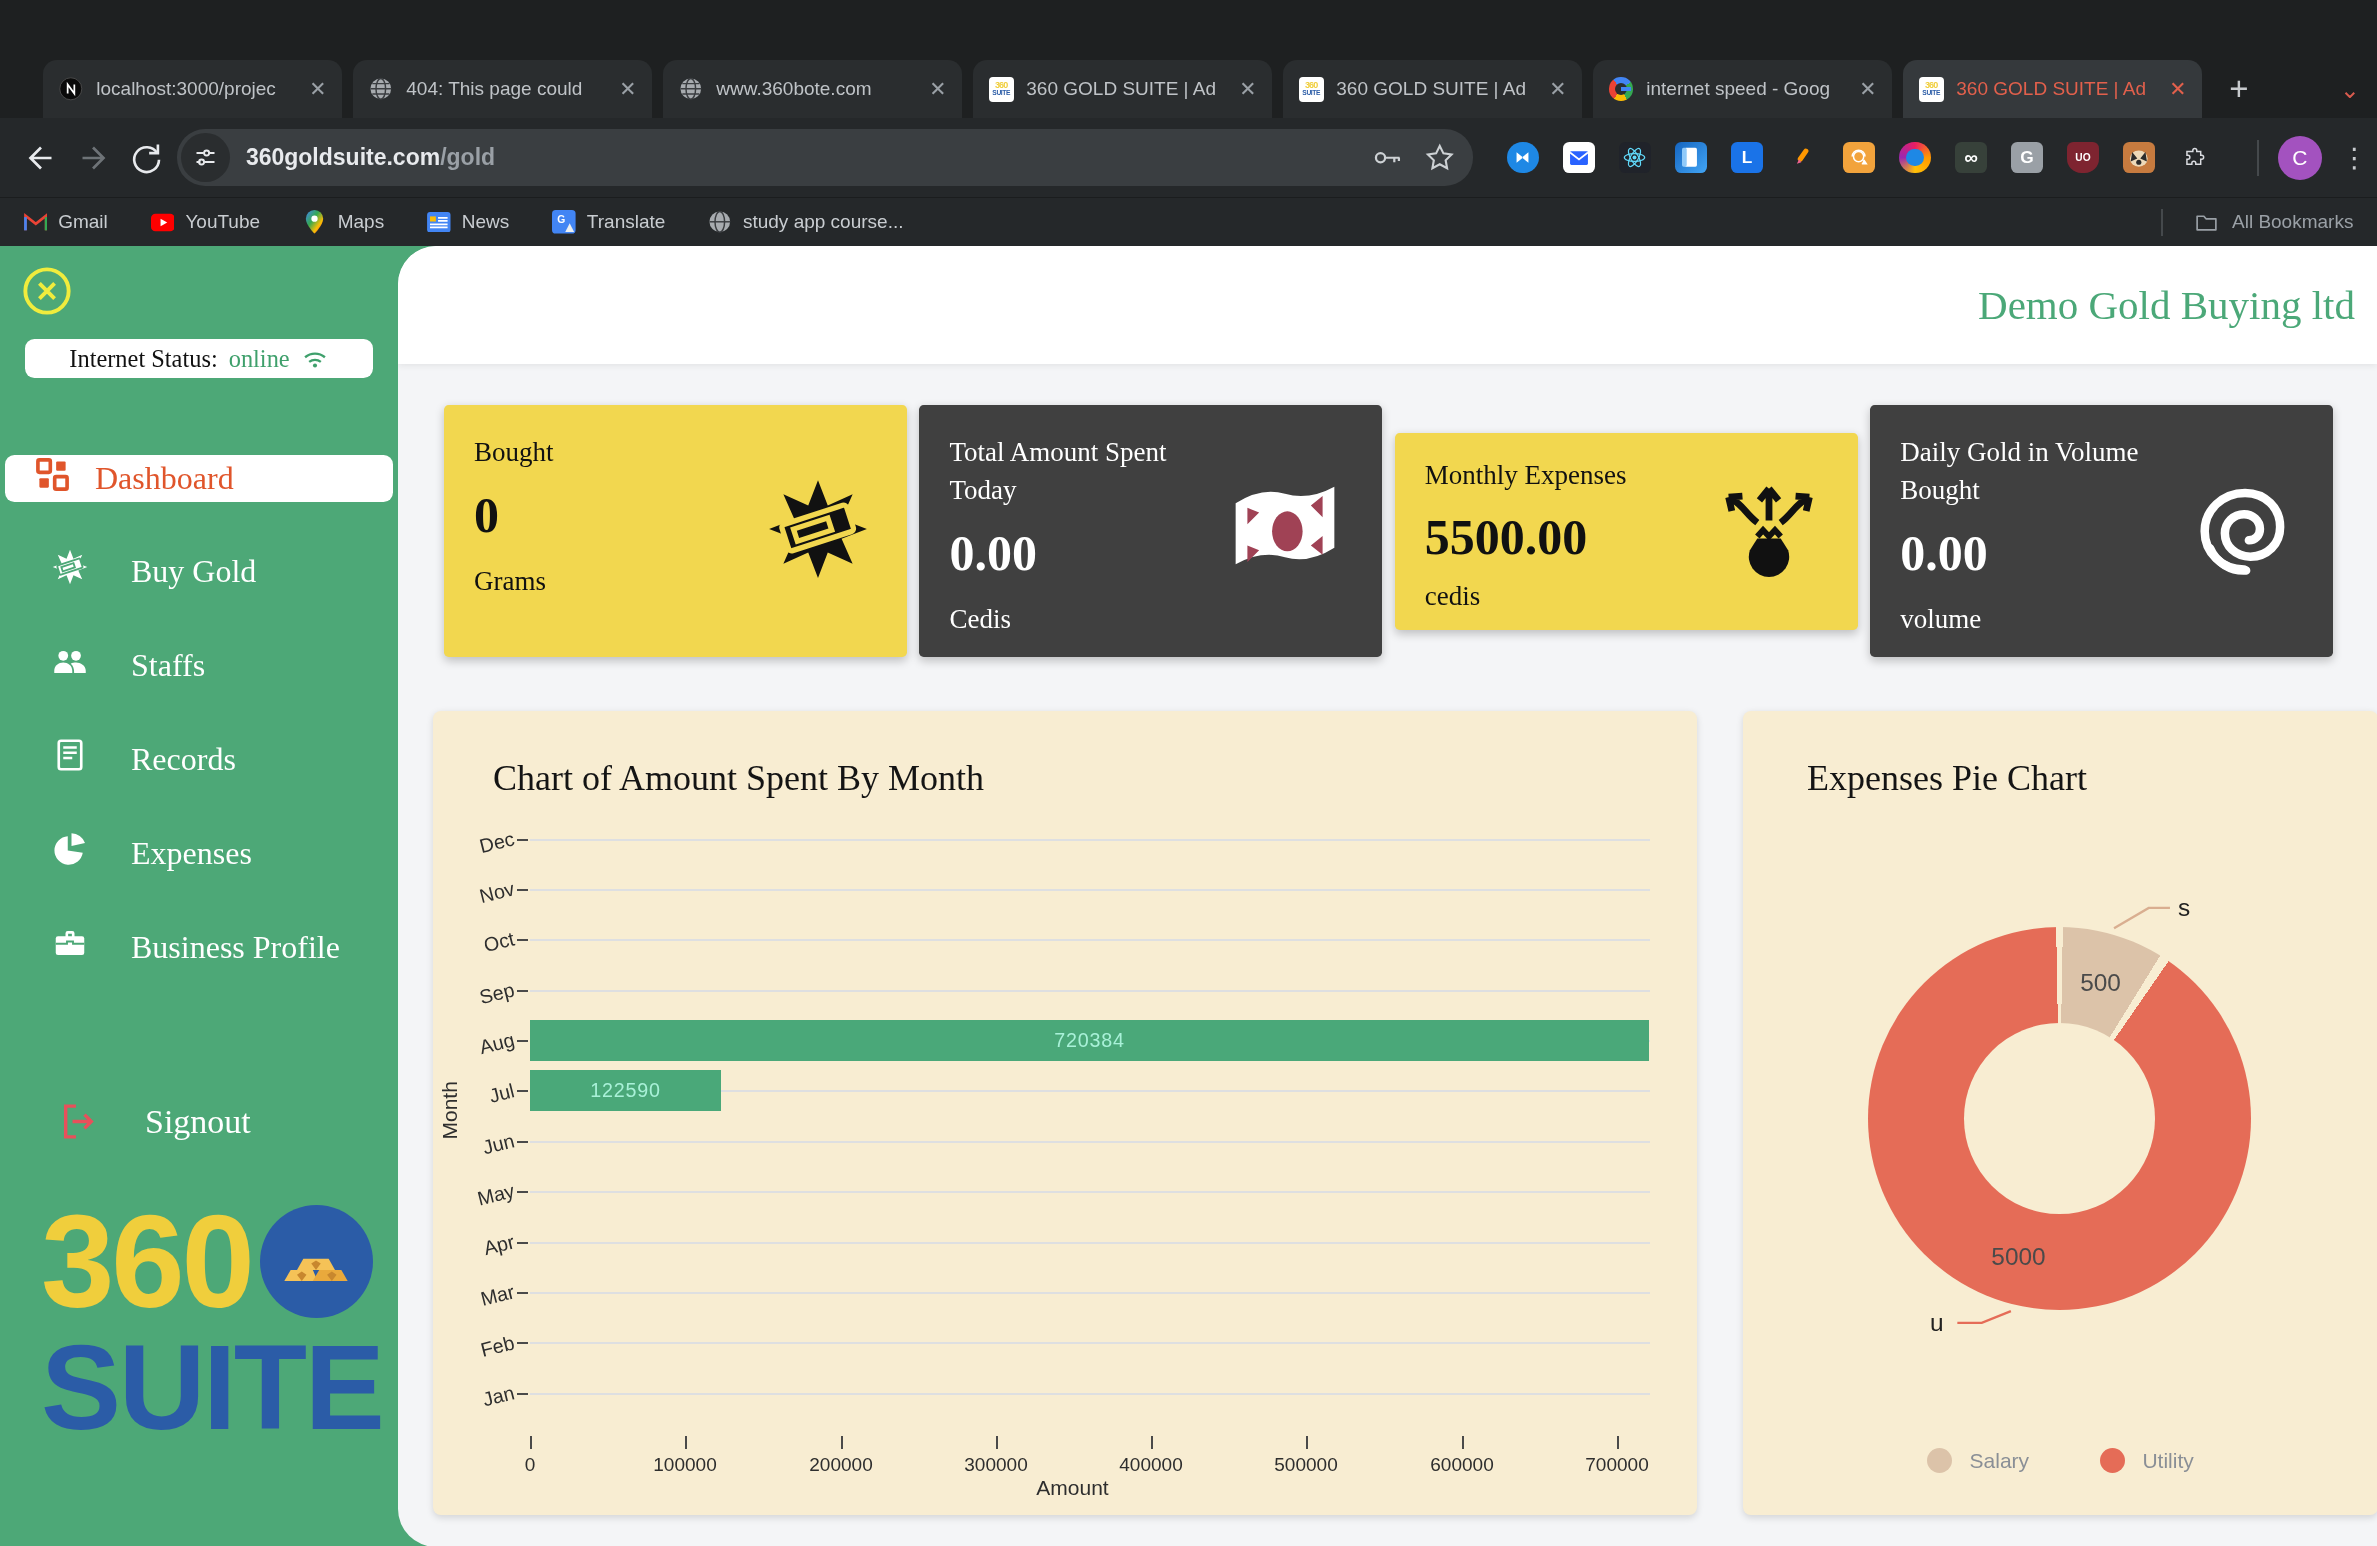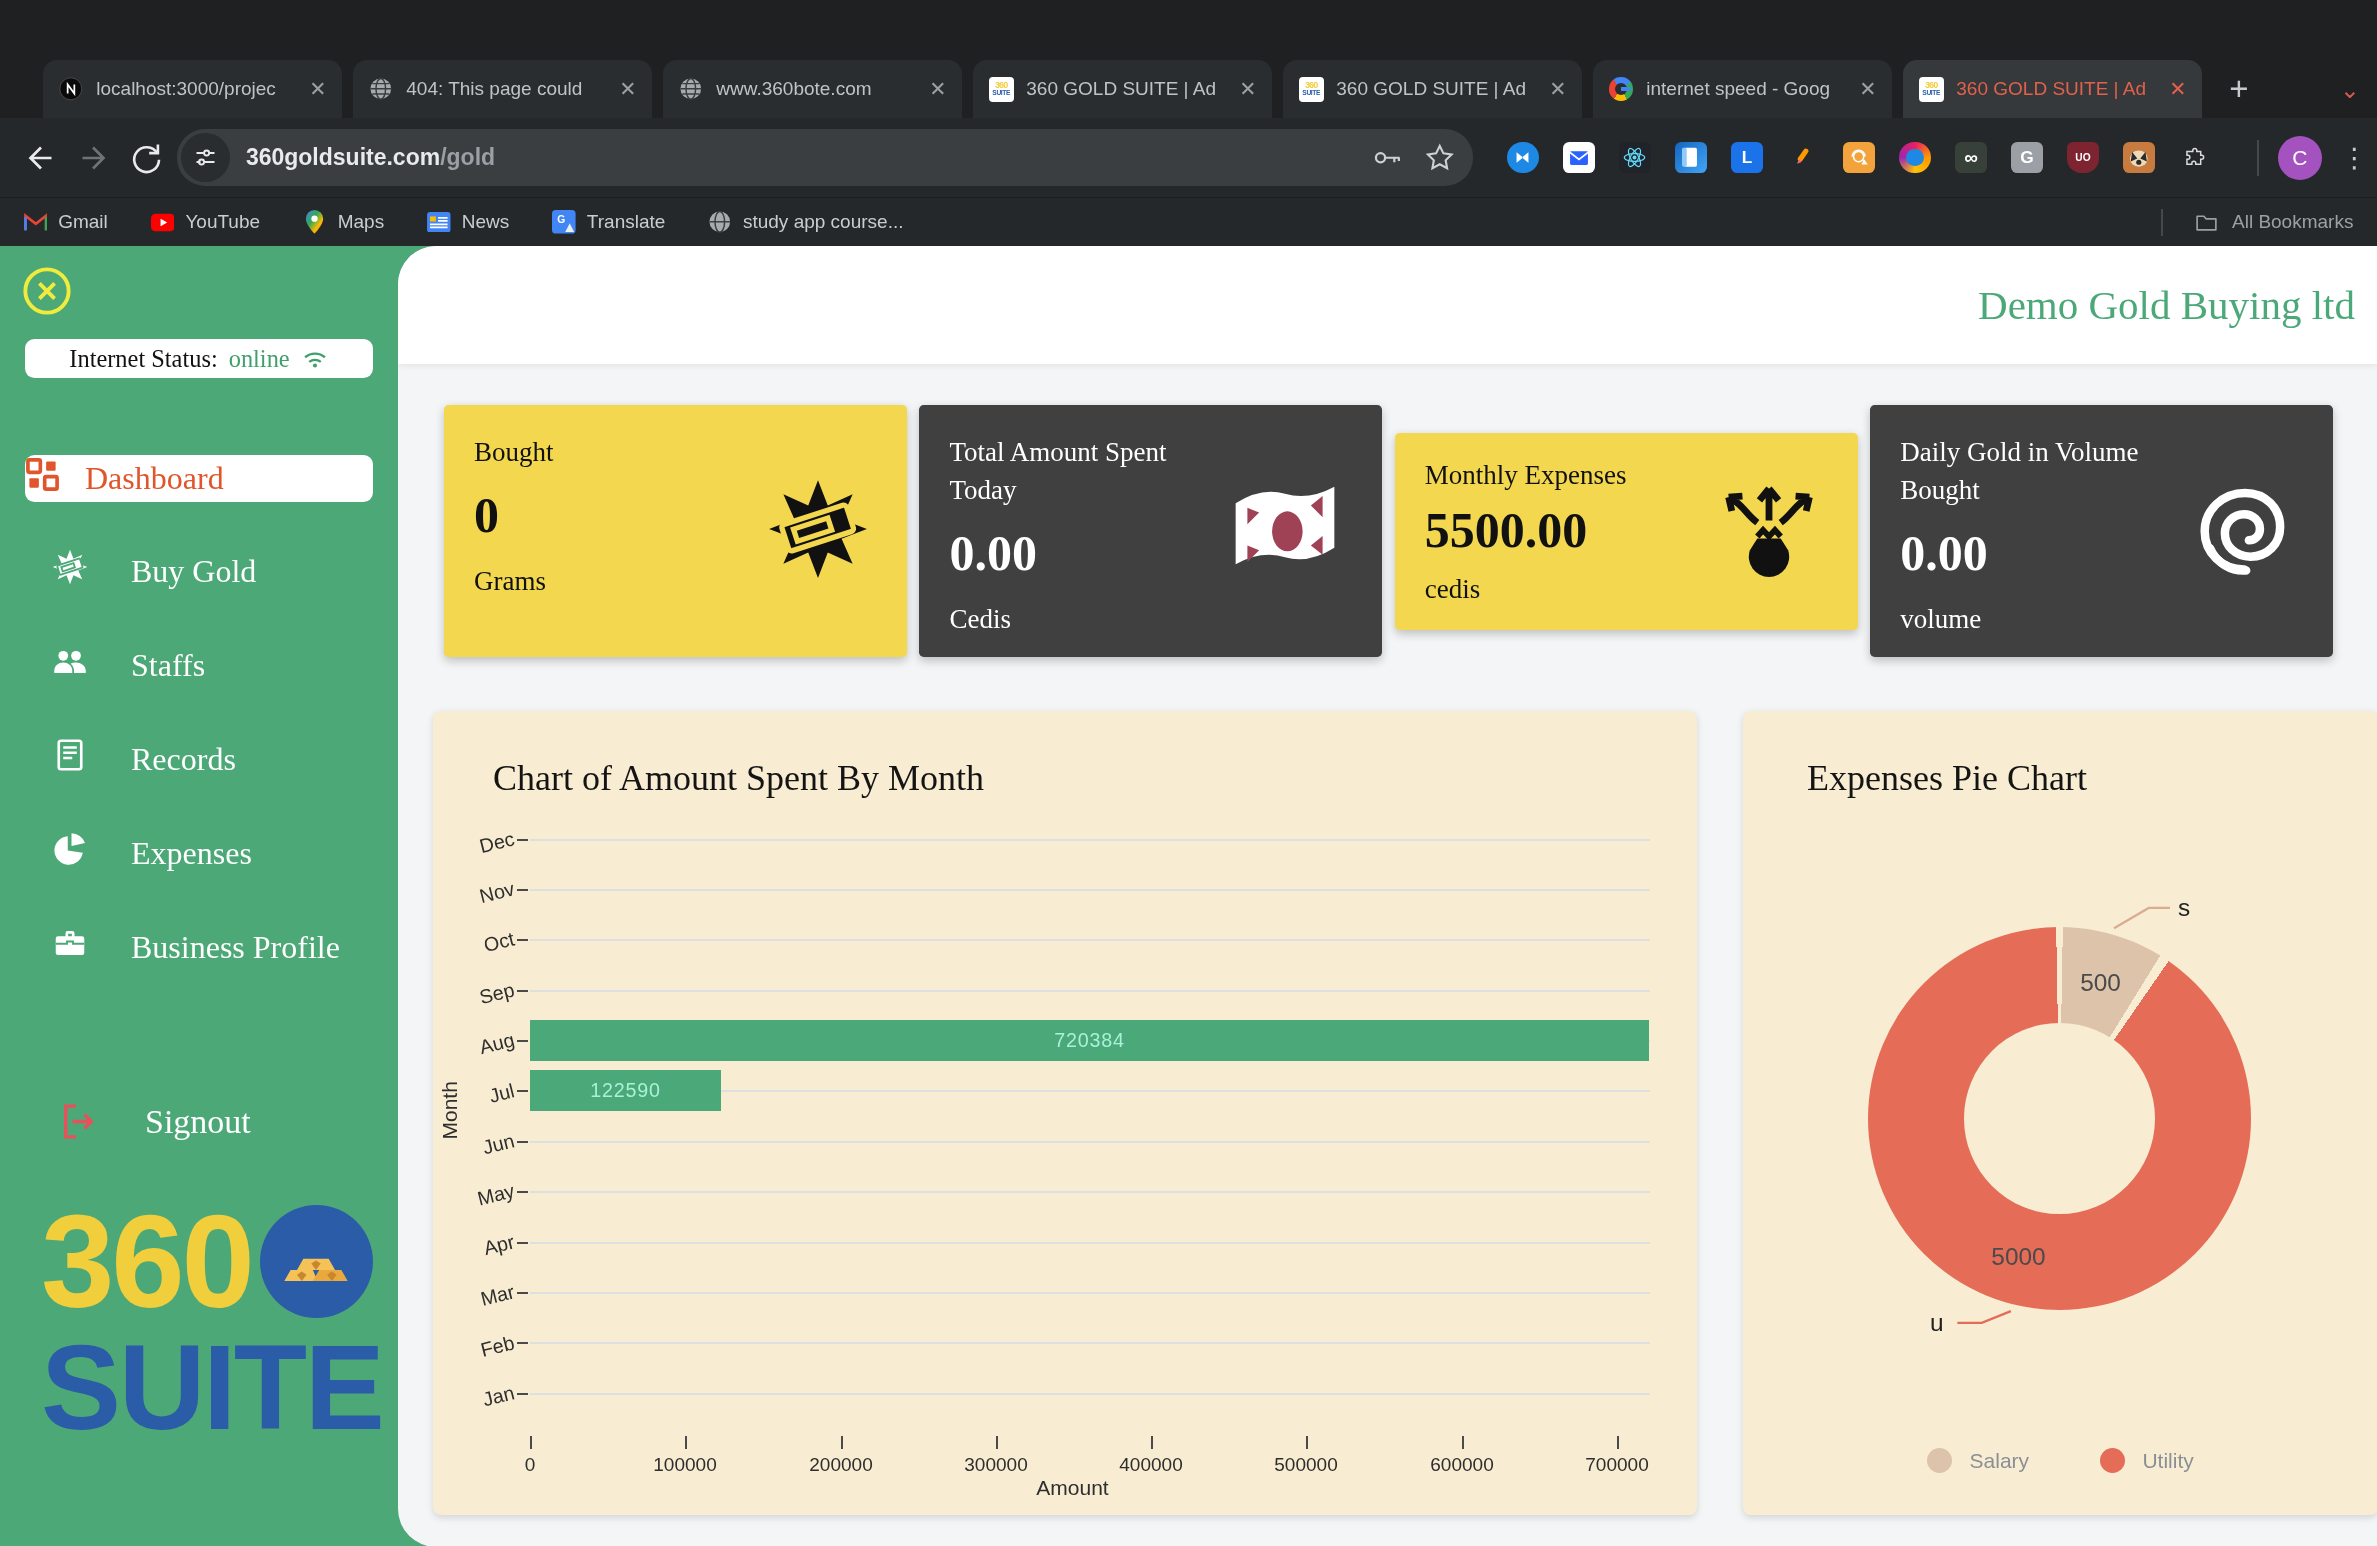--- a/index.html
+++ b/index.html
@@ -59,22 +59,22 @@
   .allbm .sep { width:1.6px; height:27px; background:#45494C; margin-right:19px; }
 
   
   .pagebody { display:flex; height:1301px; background:#4DA877; }
   .sidebar { width:398px; flex:0 0 auto; background:#4DA877; position:relative;
     font-family:"Liberation Serif", serif; }
   .close-x { margin:19px 0 0 20.5px; width:52px; height:52px; }
   .status-pill { margin:22px auto 0; width:348px; height:39px; background:#fff; border-radius:9.4px;
     display:flex; align-items:center; justify-content:center; gap:11px; font-size:24.4px; color:#111; }
   .status-pill .online { color:#3FA06C; }
-  .dash-pill { margin:77px auto 0; width:348px; height:47px; background:#fff; border-radius:9.4px;
-    display:flex; align-items:center; gap:25px; color:#E0552B; font-size:32px; }
+  .dash-pill { margin:77px auto 0; width:388px; height:47px; background:#fff; border-radius:9.4px;
+    display:flex; align-items:center; padding-left:30px; gap:25px; color:#E0552B; font-size:32px; }
   .nav { margin-top:22px; }
   .nav-item { height:94px; display:flex; align-items:center; padding-left:52px; gap:43px;
     color:#fff; font-size:32px; }
   .signout { margin-top:96px; height:63px; display:flex; align-items:center; padding-left:58px;
     gap:46px; color:#fff; font-size:34px; }
   .logo { margin-top:46px; padding-left:41px; font-family:"Liberation Sans", sans-serif; font-weight:bold; }
   .logo-row1 { display:flex; align-items:center; }
   .logo-360 { font-size:132px; line-height:0.95; color:#F0CE3C; letter-spacing:-3.1px; }
   .logo-circ { width:113px; height:113px; border-radius:50%; background:#2B5CA7; margin-left:7.9px;
     display:flex; align-items:center; justify-content:center; }
@@ -90,21 +90,21 @@
     gap:12.6px; align-items:center; }
   .card { width:463px; height:252px; border-radius:4.7px; position:relative;
     font-family:"Liberation Serif", serif; padding:28px 0 0 30px;
     box-shadow:0 3.1px 9.4px rgba(0,0,0,0.22); }
   .card.short { height:197px; padding-top:23.6px; }
   .card.yellow { background:#F2D74F; color:#111; }
   .card.maroon { background:#404040; color:#fff; }
   .card .t-line { font-size:27px; line-height:38px; }
   .card .c-value { font-size:50px; font-weight:bold; line-height:55px; margin-top:17.3px; }
   .card .c-unit { font-size:27px; line-height:35px; margin-top:20.5px; }
-  .card.short .c-value { margin-top:9px; }
+  .card.short .c-value { margin-top:16px; }
   .card.short .c-unit { margin-top:14px; }
   .card .c-icon { position:absolute; right:38px; top:50%; transform:translateY(-50%); }
 
   .panels { position:absolute; left:35px; top:465px; display:flex; gap:26px; }
   .panel { background:#F8EDD2; border-radius:7.9px; box-shadow:0 2.4px 7.9px rgba(0,0,0,0.13);
     position:relative; }
   .panel h2 { font-family:"Liberation Serif", serif; font-weight:normal; font-size:36px; color:#141414; }
   .barpanel { width:1264px; height:804px; }
   .barpanel h2 { position:absolute; left:60px; top:46px; }
   .piepanel { width:635px; height:804px;margin-left:20px; }

